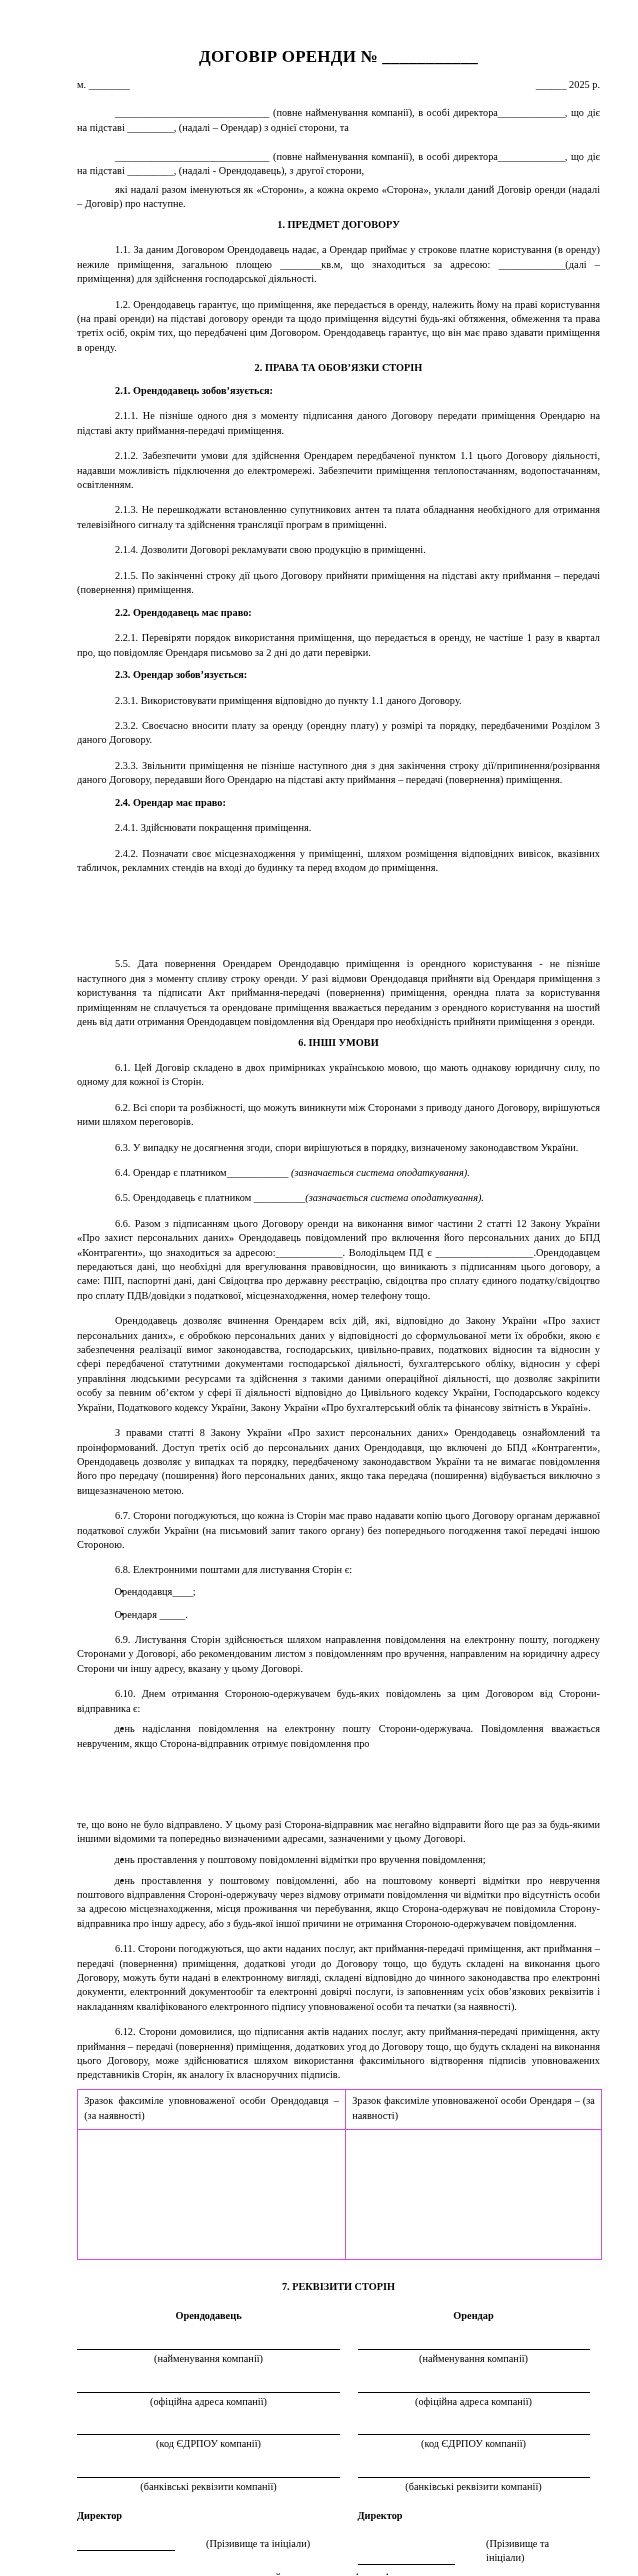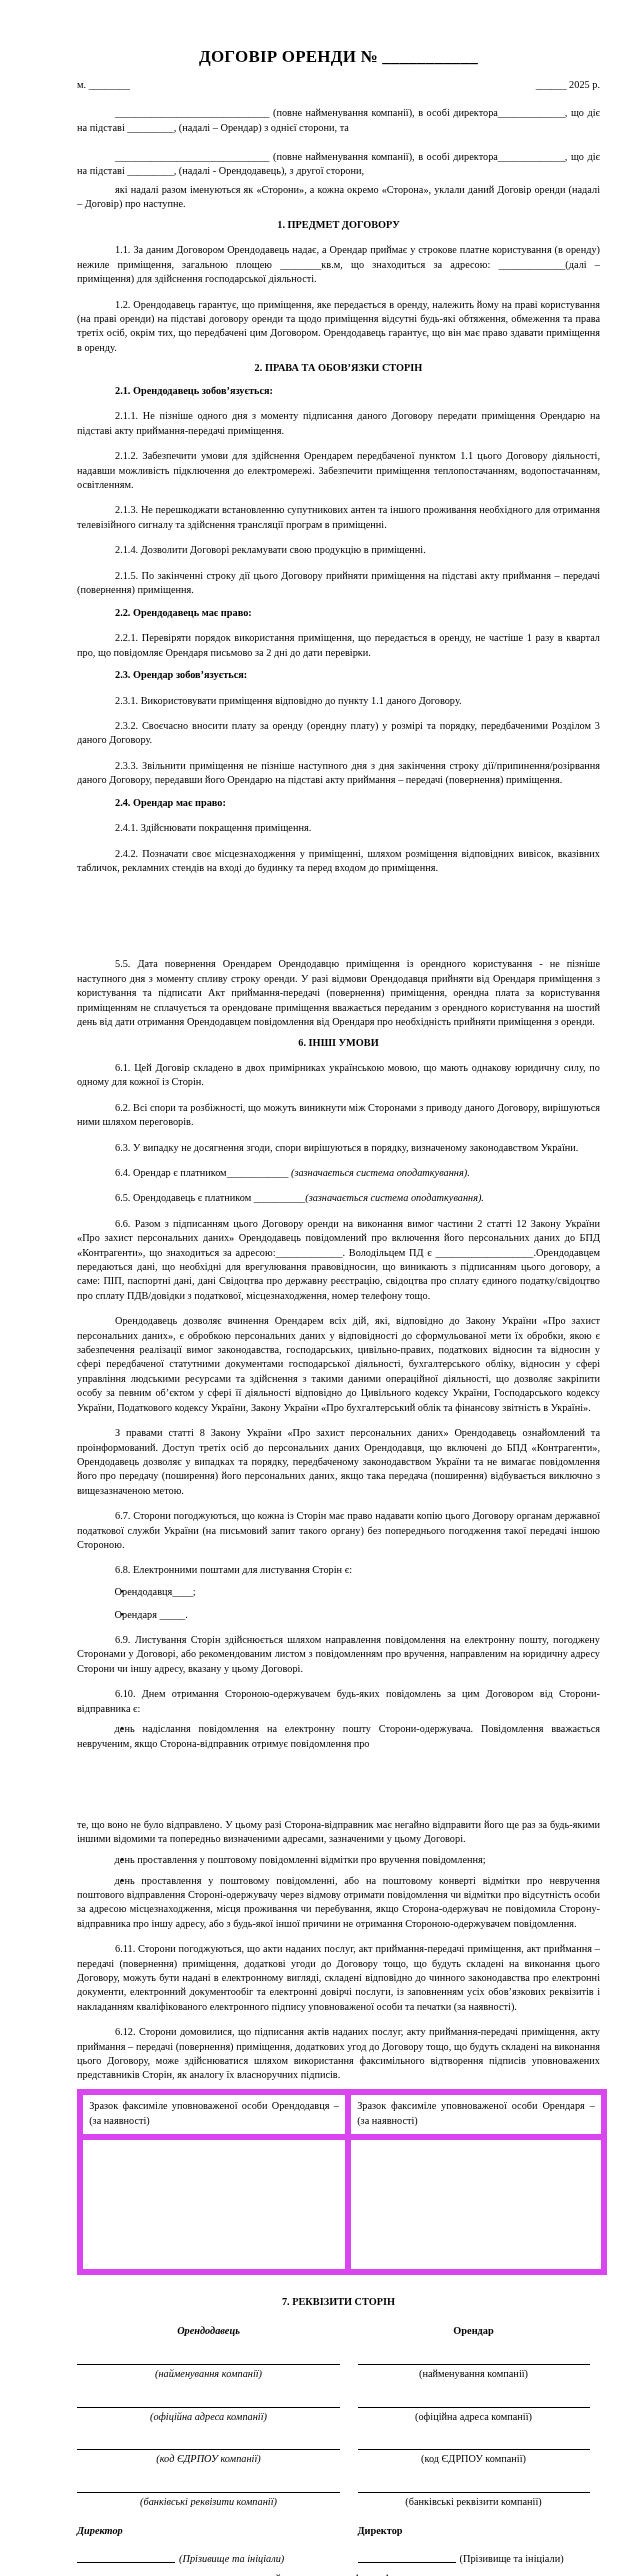--- a/index.html
+++ b/index.html
@@ -14,34 +14,34 @@
   .party{margin-top:14.4px;}
   .pre{margin-top:4.6px;}
   .sub{font-weight:bold;margin-top:8.2px;}
   .bullet{text-indent:21.6px;margin-top:6.2px;}
   .bullet::before{content:"•";display:inline-block;width:16px;}
   .emailgap{margin-top:7.7px;}
   .gap-55{margin-top:82px;}
   .gap-cont{margin-top:67px;text-indent:0;}
   .it{font-style:italic;}
   table.fax{width:100%;border-collapse:collapse;margin-top:6.2px;table-layout:fixed;}
-  table.fax td{border:6px solid #d946ef;vertical-align:top;padding:4.1px 6.2px;text-align:justify;}
+  table.fax td{border:1px solid #d946ef;vertical-align:top;padding:4.1px 6.2px;text-align:justify;}
   table.fax col.l{width:268px;} table.fax col.r{width:256px;}
   table.fax tr.hrow td{height:31px;}
   table.fax tr.brow td{height:121px;}
   .s7h{margin-top:19.6px;}
   .sigcols{display:flex;margin-top:14.4px;}
-  .sigL{width:263px;font-style:italic;}
+  .sigL{width:263px;}
   .sigR{width:232px;margin-left:17.5px;}
   .colhead{font-weight:bold;text-align:center;}
   .sig-entry{margin-top:26px;text-align:center;}
   .sig-entry .rule{height:0;border-bottom:1px solid #000;margin-bottom:2.1px;}
   .sig-entry .lbl{line-height:13.4px;}
   .director{font-weight:bold;margin-top:15.5px;text-align:left;}
-  .namerow{margin-top:13.4px;display:flex;}
+  .namerow{margin-top:13.4px;display:flex;align-items:flex-end;gap:27px;}
   .nameline{display:inline-block;width:98px;height:10.3px;border-bottom:1px solid #000;margin-right:4.1px;}
   .act-title{margin-top:113px;}
   .act-sub{margin-top:5.7px;}
   .act-placerow{margin-top:10.3px;}
 </style>
 </head>
 <body>
 
 <div class="page">
   <div class="doc">
@@ -58,21 +58,21 @@
     <p class="pre">які надалі разом іменуються як «Сторони», а кожна окремо «Сторона», уклали даний Договір оренди (надалі – Договір) про наступне.</p>
 
     <div class="h">1. ПРЕДМЕТ ДОГОВОРУ</div>
     <p>1.1. За даним Договором Орендодавець надає, а Орендар приймає у строкове платне користування (в оренду) нежиле приміщення, загальною площею ________кв.м, що знаходиться за адресою: _____________(далі – приміщення) для здійснення господарської діяльності.</p>
     <p>1.2. Орендодавець гарантує, що приміщення, яке передається в оренду, належить йому на праві користування (на праві оренди) на підставі договору оренди та щодо приміщення відсутні будь-які обтяження, обмеження та права третіх осіб, окрім тих, що передбачені цим Договором. Орендодавець гарантує, що він має право здавати приміщення в оренду.</p>
 
     <div class="h">2. ПРАВА ТА ОБОВ’ЯЗКИ СТОРІН</div>
     <p class="sub">2.1. Орендодавець зобов’язується:</p>
     <p>2.1.1. Не пізніше одного дня з моменту підписання даного Договору передати приміщення Орендарю на підставі акту приймання-передачі приміщення.</p>
     <p>2.1.2. Забезпечити умови для здійснення Орендарем передбаченої пунктом 1.1 цього Договору діяльності, надавши можливість підключення до електромережі. Забезпечити приміщення теплопостачанням, водопостачанням, освітленням.</p>
-    <p>2.1.3. Не перешкоджати встановленню супутникових антен та іншого проживання необхідного для отримання телевізійного сигналу та здійснення трансляції програм в приміщенні.</p>
+    <p>2.1.3. Не перешкоджати встановленню супутникових антен та плата обладнання необхідного для отримання телевізійного сигналу та здійснення трансляції програм в приміщенні.</p>
     <p>2.1.4. Дозволити Договорі рекламувати свою продукцію в приміщенні.</p>
     <p>2.1.5. По закінченні строку дії цього Договору прийняти приміщення на підставі акту приймання – передачі (повернення) приміщення.</p>
     <p class="sub">2.2. Орендодавець має право:</p>
     <p>2.2.1. Перевіряти порядок використання приміщення, що передається в оренду, не частіше 1 разу в квартал про, що повідомляє Орендаря письмово за 2 дні до дати перевірки.</p>
     <p class="sub">2.3. Орендар зобов’язується:</p>
     <p>2.3.1. Використовувати приміщення відповідно до пункту 1.1 даного Договору.</p>
     <p>2.3.2. Своєчасно вносити плату за оренду (орендну плату) у розмірі та порядку, передбаченими Розділом 3 даного Договору.</p>
     <p>2.3.3. Звільнити приміщення не пізніше наступного дня з дня закінчення строку дії/припинення/розірвання даного Договору, передавши його Орендарю на підставі акту приймання – передачі (повернення) приміщення.</p>
     <p class="sub">2.4. Орендар має право:</p>
     <p>2.4.1. Здійснювати покращення приміщення.</p>

